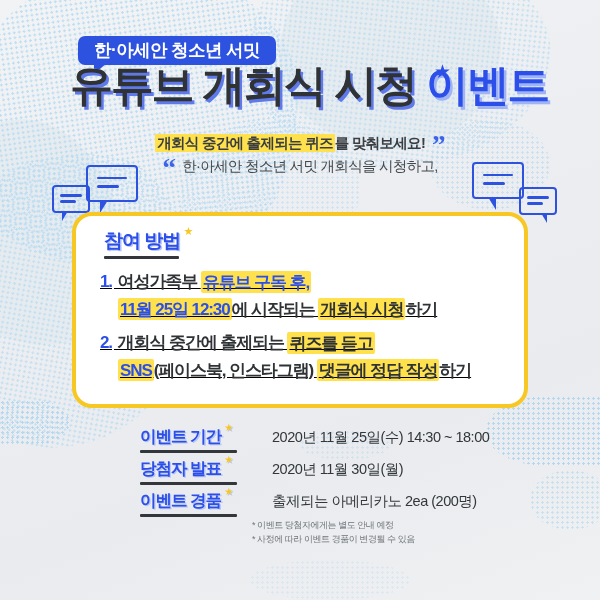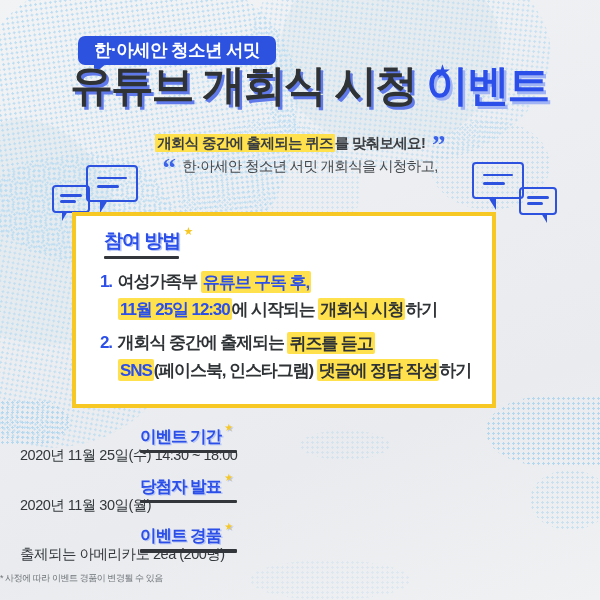--- a/index.html
+++ b/index.html
@@ -225,26 +225,26 @@
       border-right: 8px solid #2d52e0; border-bottom: 13px solid transparent; }
   .bub-r-sm   { left: 519px; top: 187px; width: 34px; height: 24px; }
   .bub-r-sm   .tail { right: 8px; bottom: -10px;
       border-right: 6px solid #2d52e0; border-bottom: 10px solid transparent; }
 
   
   .card {
     position: absolute;
     left: 72px;
     top: 212px;
-    width: 424px;
+    width: 456px;
     height: 196px;
     box-sizing: border-box;
     background: #ffffff;
     border: 4px solid #f7c823;
-    border-radius: 0;
+    border-radius: 20px;
     z-index: 6;
   }
   .card-title-wrap {
     position: absolute;
     left: 28px;
     top: 15px;
   }
   .card-title {
     font-size: 19px;
     font-weight: bold;
@@ -270,20 +270,21 @@
     height: 3px;
     background: #33373b;
     border-radius: 1px;
   }
 
   .steps {
     position: absolute;
     left: 24px;
     top: 52px;
     right: 14px;
+    text-decoration: underline;
   }
   .step {
     margin-bottom: 6px;
   }
   .step-line {
     font-size: 17px;
     font-weight: bold;
     letter-spacing: -1.1px;
     line-height: 1.62;
     color: #2f3336;
@@ -306,21 +307,20 @@
     position: absolute;
     left: 0; right: 0;
     top: 428px;
     z-index: 5;
   }
   .info-row {
     position: relative;
     display: flex;
     align-items: flex-start;
     margin-bottom: 14px;
-    flex-direction: column;
   }
   .info-label-box {
     position: relative;
     width: 112px;
     margin-left: 140px;
     flex: 0 0 auto;
     text-align: left;
   }
   .info-label {
     display: inline-block;
@@ -461,19 +461,20 @@
         <div class="info-label-box"><span class="info-label">당첨자 발표<span class="info-label-star">★</span></span><span class="info-rule"></span></div>
         <div>
           <div class="info-value">2020년 11월 30일(월)</div>
         </div>
       </div>
       <div class="info-row">
         <div class="info-label-box"><span class="info-label">이벤트 경품<span class="info-label-star">★</span></span><span class="info-rule"></span></div>
         <div>
           <div class="info-value">출제되는 아메리카노 2ea (200명)</div>
           <div class="info-notes">
+            <div class="info-note">* 이벤트 당첨자에게는 별도 안내 예정</div>
             <div class="info-note">* 사정에 따라 이벤트 경품이 변경될 수 있음</div>
           </div>
         </div>
       </div>
     </div>
 
 </div>
 
 </body></html>

